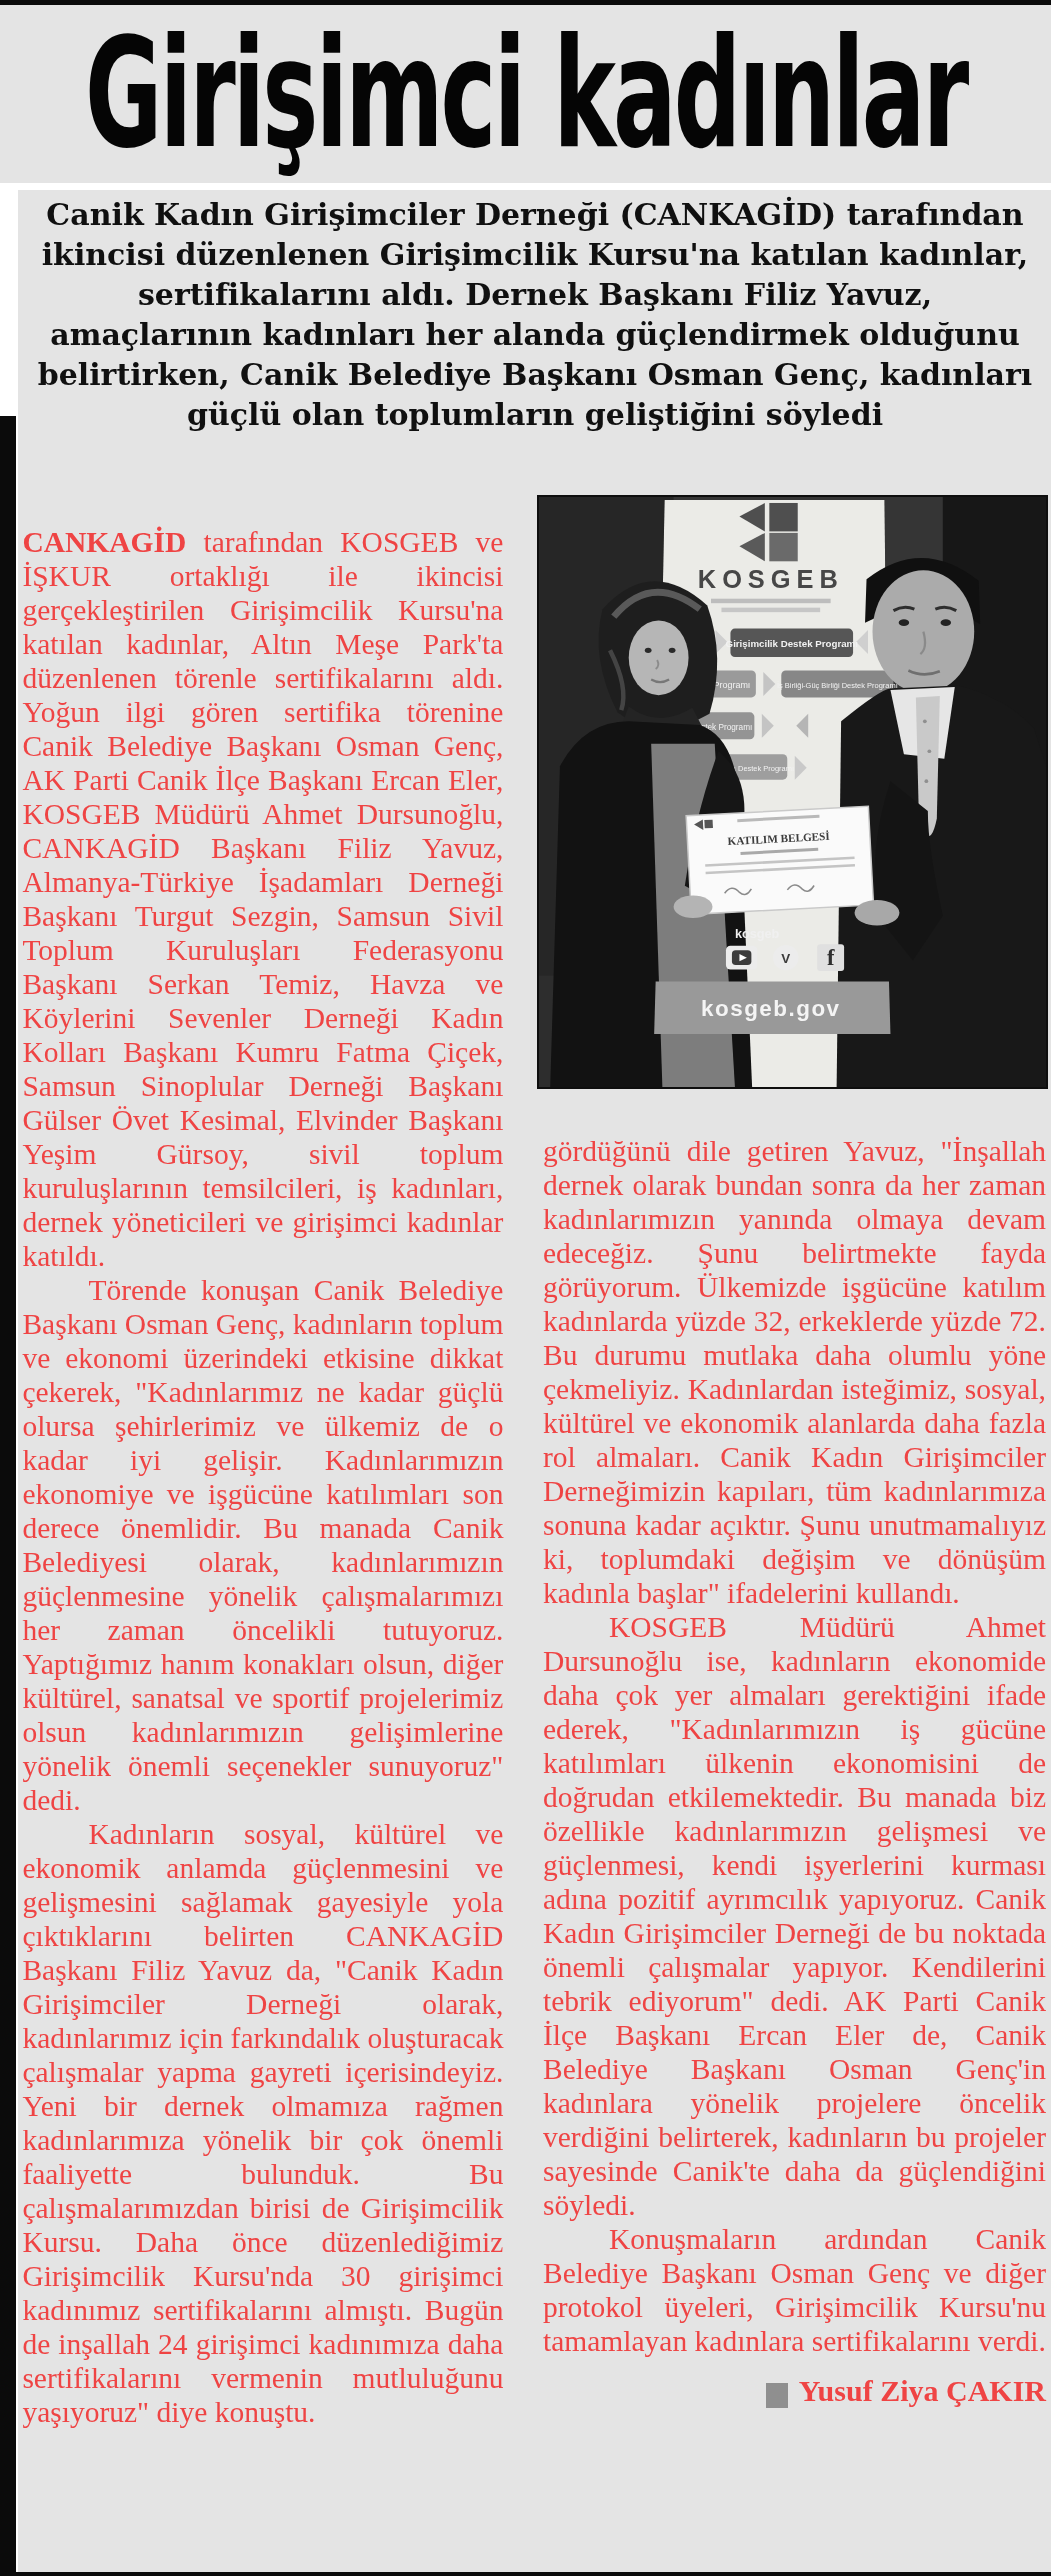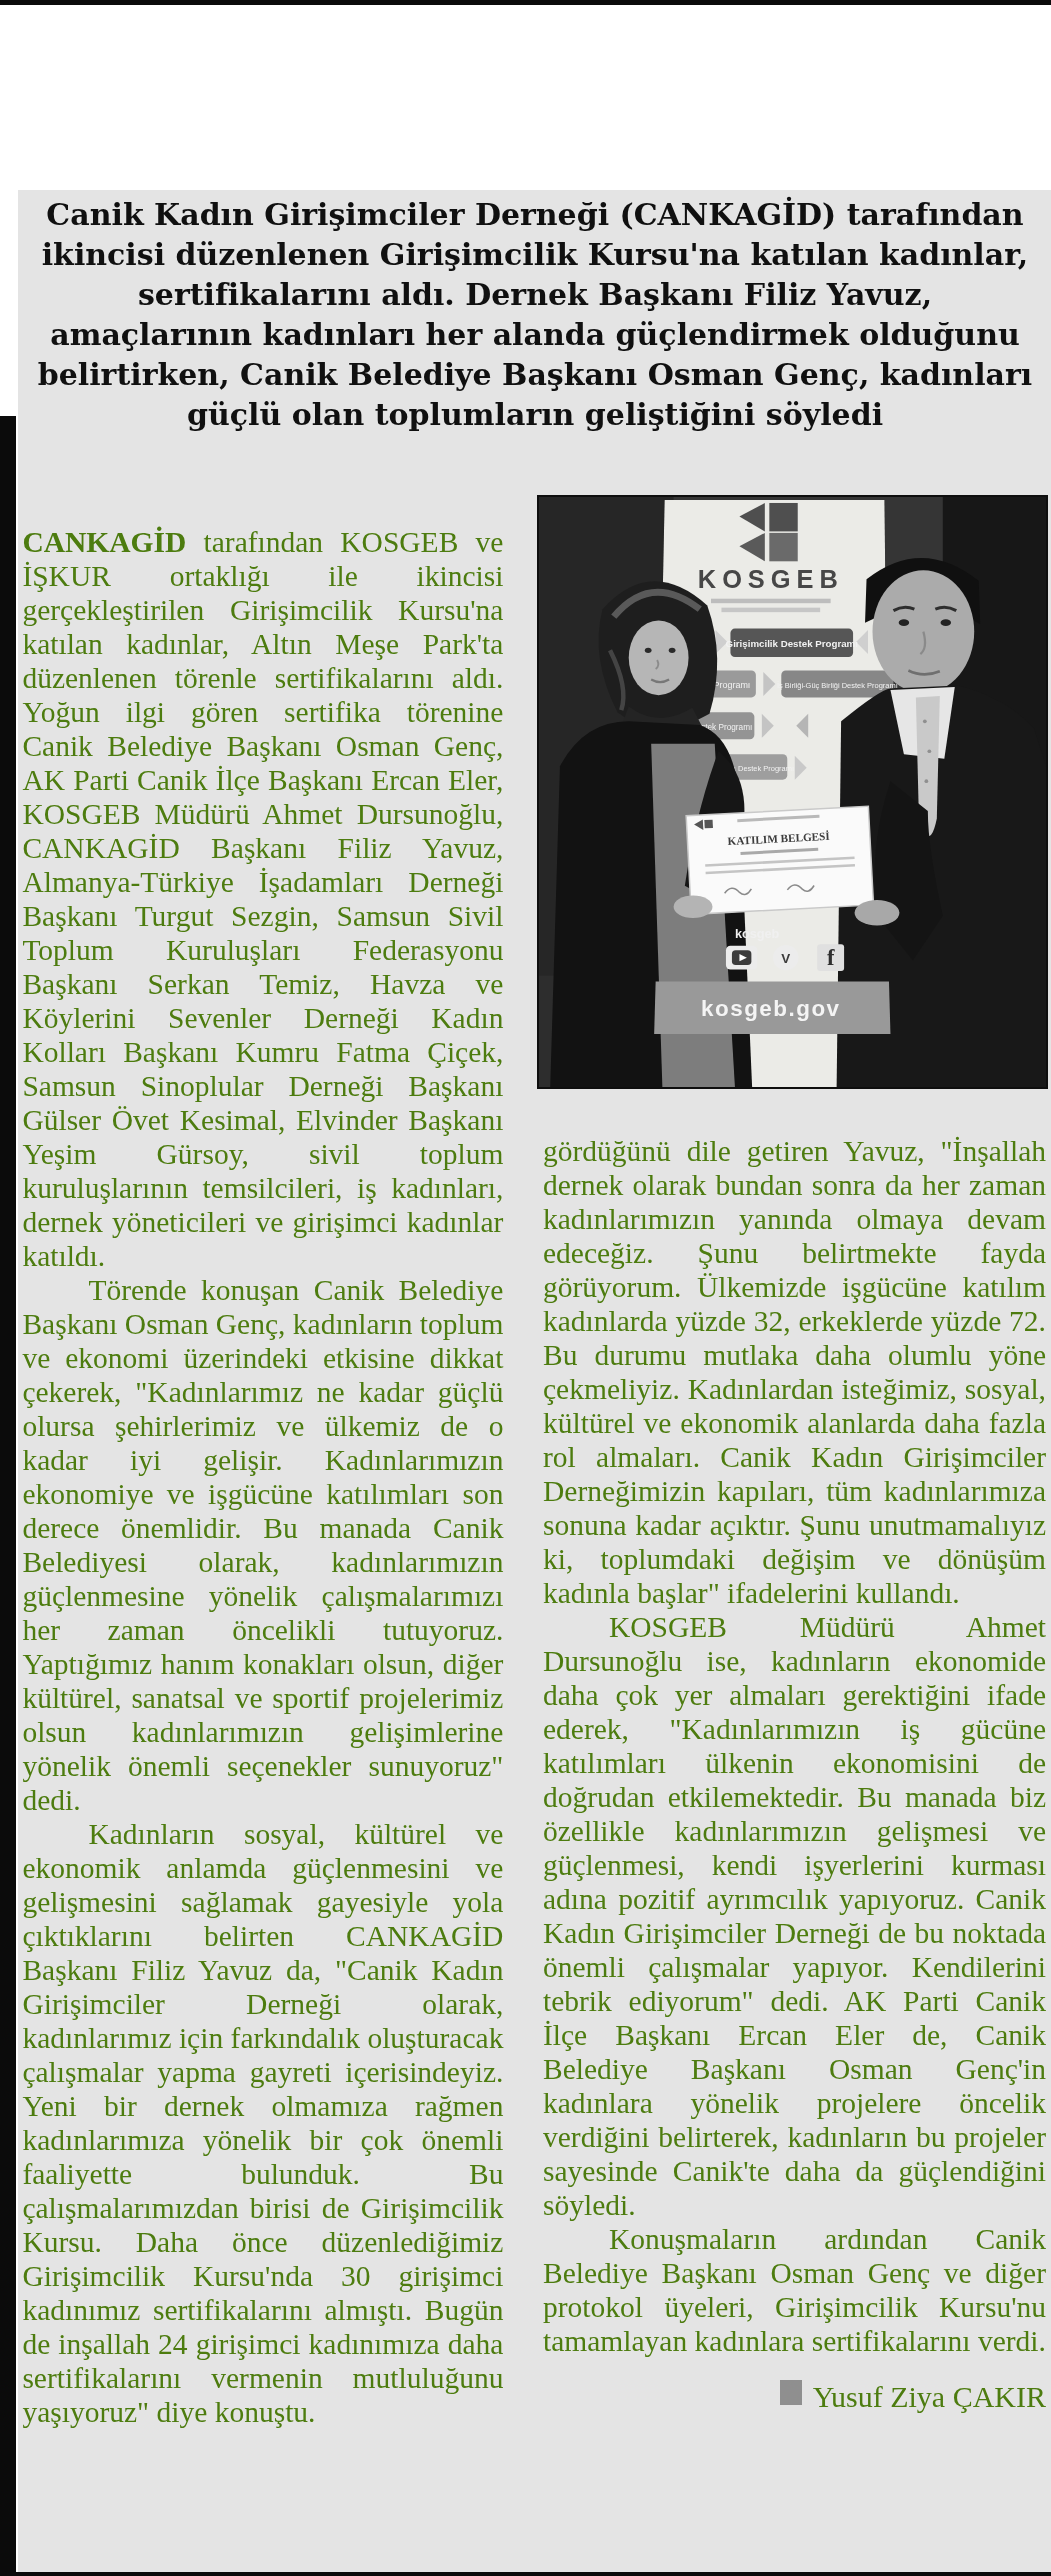--- a/index.html
+++ b/index.html
@@ -17,44 +17,47 @@
   .headline{font-family:"DejaVu Sans", sans-serif;font-weight:800;color:#050505;
             font-size:152px;letter-spacing:-4.5px;white-space:nowrap;line-height:1;
             transform:scaleX(0.62);transform-origin:center center;}
   .headline2-wrap{height:146px;display:flex;align-items:center;justify-content:center;margin-top:3px;}
 
   .subhead{width:998px;margin:4.5px auto 0 auto;text-align:center;
            font-family:"DejaVu Serif", serif;font-weight:600;
            font-size:30px;line-height:40px;color:#101010;}
 
   .col{position:absolute;font-size:29.5px;line-height:34px;text-align:justify;
-       font-family:"Liberation Serif", serif;color:#4d7c0f;}
+       font-family:"Liberation Serif", serif;color:#ef4444;}
   .col p{margin:0;text-indent:66px;}
   .col p.noindent{text-indent:0;}
   .col-left{left:22.4px;top:525px;width:481px;}
   .col-right{left:543px;top:1134px;width:503px;}
   .lead{font-weight:700;}
 
-  .byline{display:flex;justify-content:flex-end;align-items:flex-start;gap:10.5px;
-          margin-top:22px;font-weight:400;font-size:30px;text-indent:0;}
+  .byline{display:flex;justify-content:flex-end;align-items:flex-end;gap:10.5px;
+          margin-top:16px;font-weight:700;font-size:30px;text-indent:0;}
   .byline-square{width:22.4px;height:25.4px;background:#8f8f8f;flex:0 0 auto;}
 
   .photo{position:absolute;left:537px;top:495px;width:511px;height:594px;
          border:2.2px solid #0e0e0e;box-sizing:border-box;background:#383838;}
   .photo svg{display:block;width:100%;height:100%;}
 </style>
 </head>
 <body>
 
 <div class="page">
 
   <div class="edge edge-top"></div>
   <div class="edge edge-left"></div>
   <div class="edge edge-bottom"></div>
 
+  <div class="panel panel-head1">
+    <div class="headline">Girişimci kadınlar</div>
+  </div>
 
   <div class="panel panel-main">
     <div class="subhead">Canik Kadın Girişimciler Derneği (CANKAGİD) tarafından ikincisi düzenlenen Girişimcilik Kursu'na katılan kadınlar, sertifikalarını aldı. Dernek Başkanı Filiz Yavuz, amaçlarının kadınları her alanda güçlendirmek olduğunu belirtirken, Canik Belediye Başkanı Osman Genç, kadınları güçlü olan toplumların geliştiğini söyledi</div>
   </div>
 
   <div class="col col-left">
     <p class="noindent"><b class="lead">CANKAGİD</b><span> tarafından KOSGEB ve İŞKUR ortaklığı ile ikincisi gerçekleştirilen Girişimcilik Kursu'na katılan kadınlar, Altın Meşe Park'ta düzenlenen törenle sertifikalarını aldı. Yoğun ilgi gören sertifika törenine Canik Belediye Başkanı Osman Genç, AK Parti Canik İlçe Başkanı Ercan Eler, KOSGEB Müdürü Ahmet Dursunoğlu, CANKAGİD Başkanı Filiz Yavuz, Almanya-Türkiye İşadamları Derneği Başkanı Turgut Sezgin, Samsun Sivil Toplum Kuruluşları Federasyonu Başkanı Serkan Temiz, Havza ve Köylerini Sevenler Derneği Kadın Kolları Başkanı Kumru Fatma Çiçek, Samsun Sinoplular Derneği Başkanı Gülser Övet Kesimal, Elvinder Başkanı Yeşim Gürsoy, sivil toplum kuruluşlarının temsilcileri, iş kadınları, dernek yöneticileri ve girişimci kadınlar katıldı.</span></p>
     <p>Törende konuşan Canik Belediye Başkanı Osman Genç, kadınların toplum ve ekonomi üzerindeki etkisine dikkat çekerek, "Kadınlarımız ne kadar güçlü olursa şehirlerimiz ve ülkemiz de o kadar iyi gelişir. Kadınlarımızın ekonomiye ve işgücüne katılımları son derece önemlidir. Bu manada Canik Belediyesi olarak, kadınlarımızın güçlenmesine yönelik çalışmalarımızı her zaman öncelikli tutuyoruz. Yaptığımız hanım konakları olsun, diğer kültürel, sanatsal ve sportif projelerimiz olsun kadınlarımızın gelişimlerine yönelik önemli seçenekler sunuyoruz" dedi.</p>
     <p>Kadınların sosyal, kültürel ve ekonomik anlamda güçlenmesini ve gelişmesini sağlamak gayesiyle yola çıktıklarını belirten CANKAGİD Başkanı Filiz Yavuz da, "Canik Kadın Girişimciler Derneği olarak, kadınlarımız için farkındalık oluşturacak çalışmalar yapma gayreti içerisindeyiz. Yeni bir dernek olmamıza rağmen kadınlarımıza yönelik bir çok önemli faaliyette bulunduk. Bu çalışmalarımızdan birisi de Girişimcilik Kursu. Daha önce düzenlediğimiz Girişimcilik Kursu'nda 30 girişimci kadınımız sertifikalarını almıştı. Bugün de inşallah 24 girişimci kadınımıza daha sertifikalarını vermenin mutluluğunu yaşıyoruz" diye konuştu.</p>
   </div>

